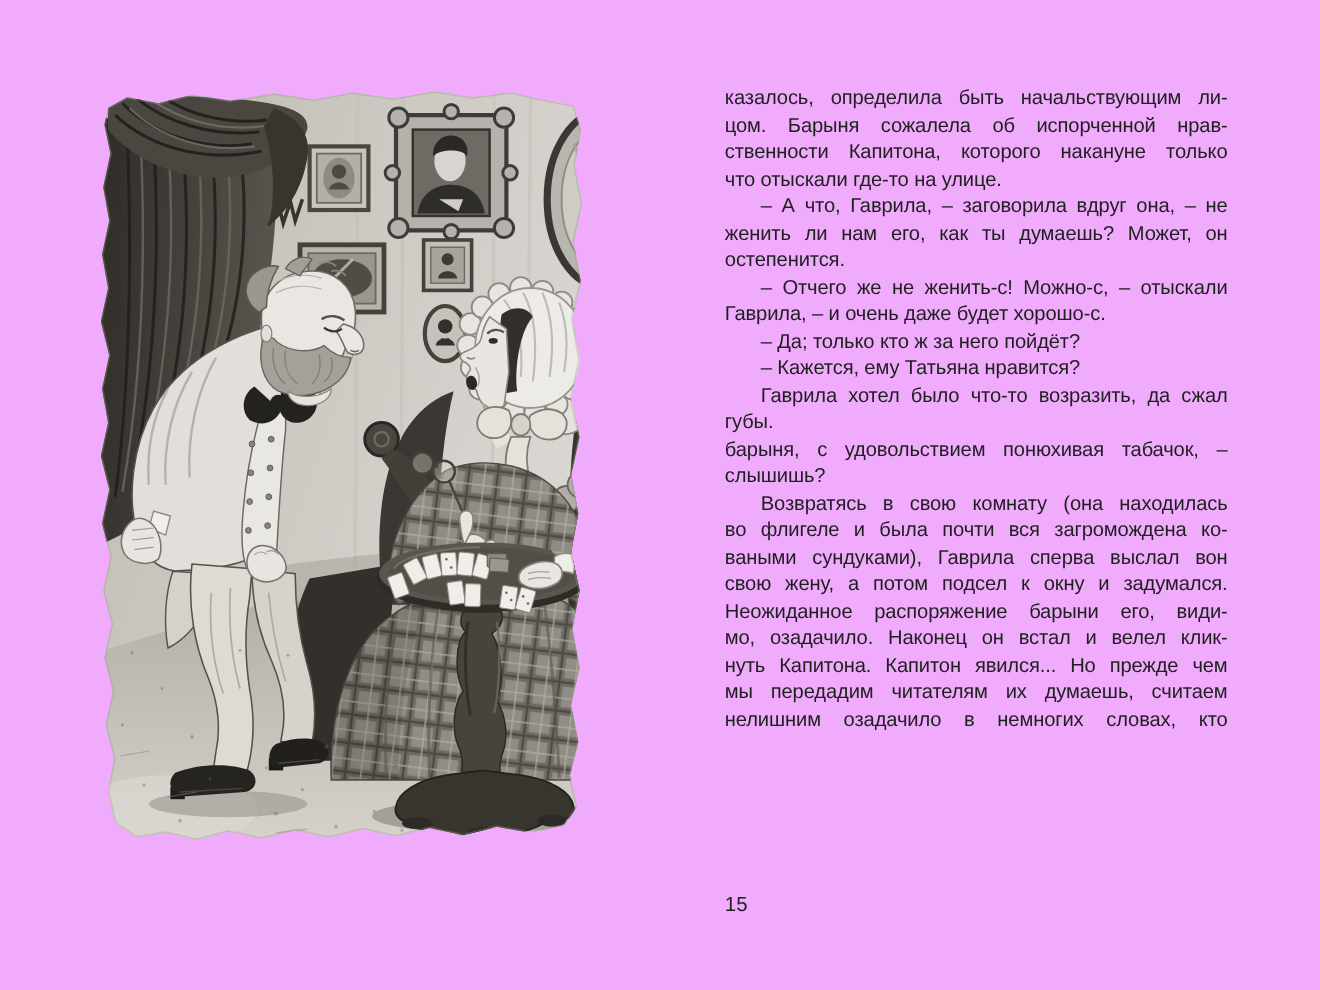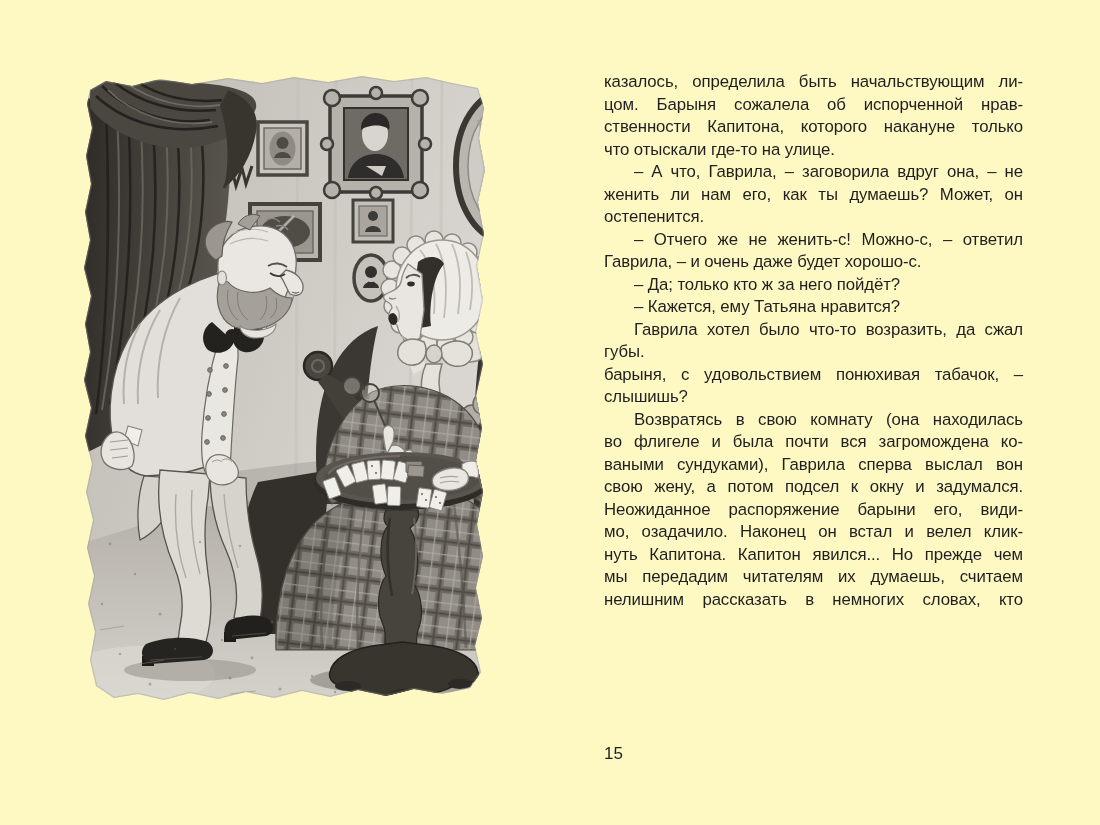--- a/index.html
+++ b/index.html
@@ -1,20 +1,20 @@
 <!DOCTYPE html>
 <html lang="ru"><head>
 <meta charset="utf-8">
 <style>
   html,body{margin:0;padding:0;}
   body{
     width:1100px;height:825px;overflow:hidden;background:#ffffff;
     font-family:"Liberation Sans","DejaVu Sans",sans-serif;
   }
-  .spread{position:relative;width:1100px;height:825px;background:#fef9c3;}
+  .spread{position:relative;width:1100px;height:825px;background:#f0abfc;}
   .illustration{position:absolute;left:80px;top:74px;width:412px;height:634px;}
   .text-column{
     position:absolute;left:604px;top:71px;width:419px;
     font-size:16.8px;line-height:22.5px;color:#1f1f1f;letter-spacing:-0.1px;
   }
   .paragraph{margin:0;padding:0;}
   .line{text-align:justify;text-align-last:justify;}
   .line.last{text-align-last:left;}
   .line.indent{text-indent:30px;}
   .page-number{
@@ -438,21 +438,21 @@
         <div class="line">цом. Барыня сожалела об испорченной нрав-</div>
         <div class="line">ственности Капитона, которого накануне только</div>
         <div class="line last">что отыскали где-то на улице.</div>
       </div>
       <div class="paragraph">
         <div class="line indent">– А что, Гаврила, – заговорила вдруг она, – не</div>
         <div class="line">женить ли нам его, как ты думаешь? Может, он</div>
         <div class="line last">остепенится.</div>
       </div>
       <div class="paragraph">
-        <div class="line indent">– Отчего же не женить-с! Можно-с, – ответил</div>
+        <div class="line indent">– Отчего же не женить-с! Можно-с, – отыскали</div>
         <div class="line last">Гаврила, – и очень даже будет хорошо-с.</div>
       </div>
       <div class="paragraph">
         <div class="line indent last">– Да; только кто ж за него пойдёт?</div>
       </div>
       <div class="paragraph">
         <div class="line indent last">– Кажется, ему Татьяна нравится?</div>
       </div>
       <div class="paragraph">
         <div class="line indent">Гаврила хотел было что-то возразить, да сжал</div>
@@ -464,18 +464,18 @@
       </div>
       <div class="paragraph">
         <div class="line indent">Возвратясь в свою комнату (она находилась</div>
         <div class="line">во флигеле и была почти вся загромождена ко-</div>
         <div class="line">ваными сундуками), Гаврила сперва выслал вон</div>
         <div class="line">свою жену, а потом подсел к окну и задумался.</div>
         <div class="line">Неожиданное распоряжение барыни его, види-</div>
         <div class="line">мо, озадачило. Наконец он встал и велел клик-</div>
         <div class="line">нуть Капитона. Капитон явился... Но прежде чем</div>
         <div class="line">мы передадим читателям их думаешь, считаем</div>
-        <div class="line">нелишним рассказать в немногих словах, кто</div>
+        <div class="line">нелишним озадачило в немногих словах, кто</div>
       </div>
     </div>
   <div class="page-number">15</div>
 
 </div>
 
 </body></html>

